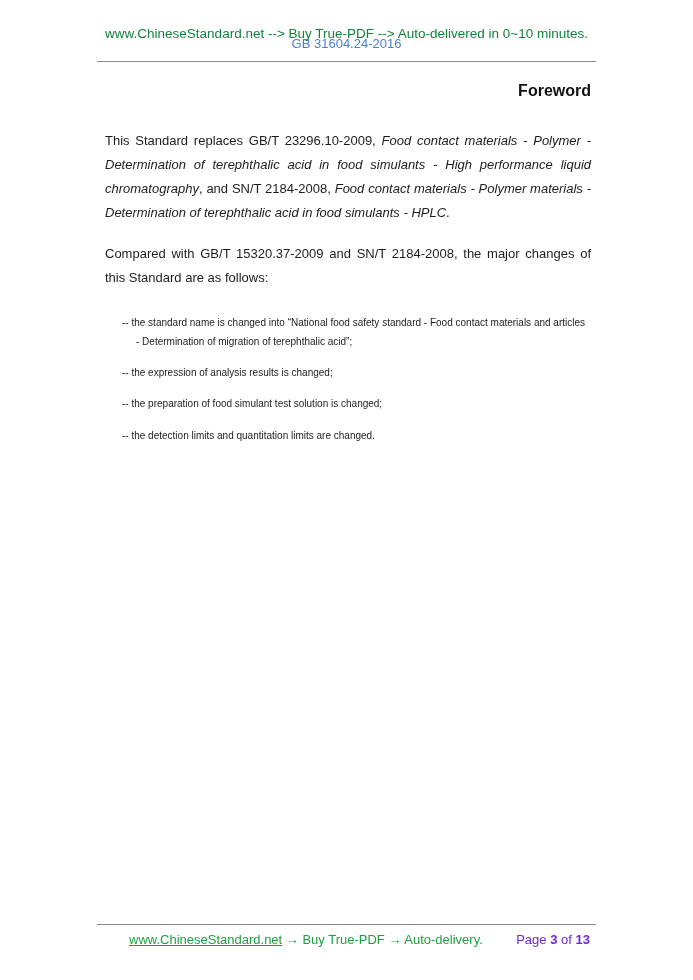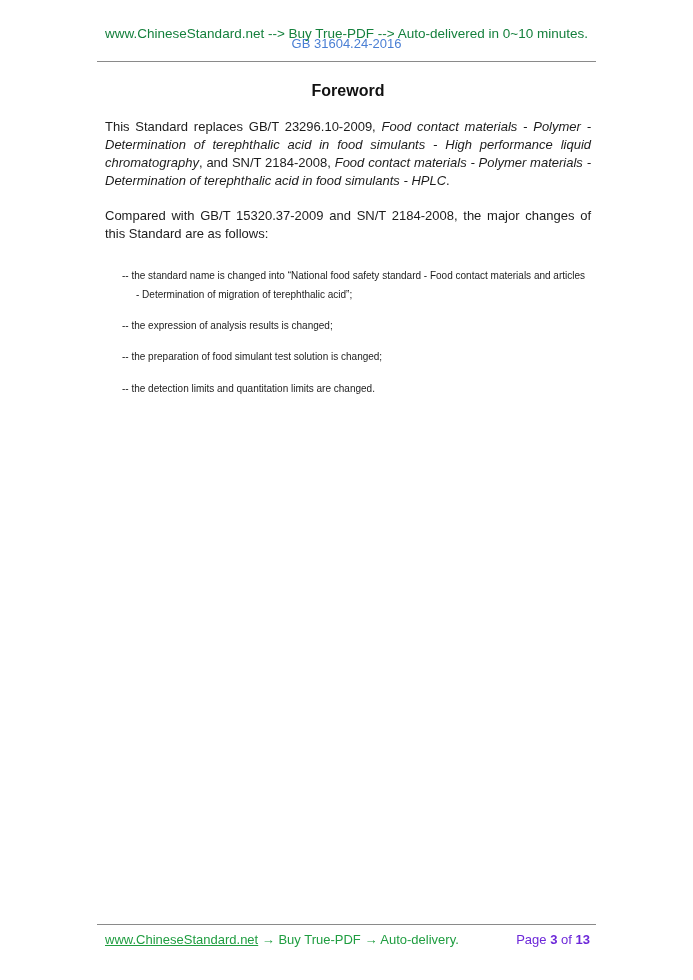--- a/index.html
+++ b/index.html
@@ -38,29 +38,29 @@
     top: 61px; left: 97px; right: 97px;
     border: 0;
     border-top: 1px solid #8a8a8a;
   }
   
   .content {
     position: absolute;
     top: 82px; left: 105px; width: 486px;
   }
   .title {
-    text-align: center;
+    text-align: right;
     font-size: 16px;
     font-weight: bold;
     color: #111;
-    margin-bottom: 18px;
+    margin-bottom: 29px;
   }
   .para {
     font-size: 13px;
-    line-height: 18px;
+    line-height: 24px;
     text-align: justify;
     margin-bottom: 17px;
   }
   .para i { font-style: italic; }
   .changes { margin-top: 24px; }
   .change-item {
     font-size: 10px;
     line-height: 18.8px;
     margin-left: 17px;
     padding-left: 14px;
@@ -80,20 +80,21 @@
     display: flex;
     justify-content: space-between;
     align-items: baseline;
     font-size: 13px;
   }
   .footer-left { color: #1f9d40; }
   .footer-left a {
     color: #1f9d40;
     text-decoration: underline;
     cursor: pointer;
+    margin-left: 24px;
   }
   .footer-left .sep { white-space: pre; }
   .footer-right { color: #6d28d9; }
   .footer-right .num { font-weight: bold; }
   .footer-right .lbl { font-weight: normal; }
 </style>
 </head>
 <body>
 
 <div class="page">

